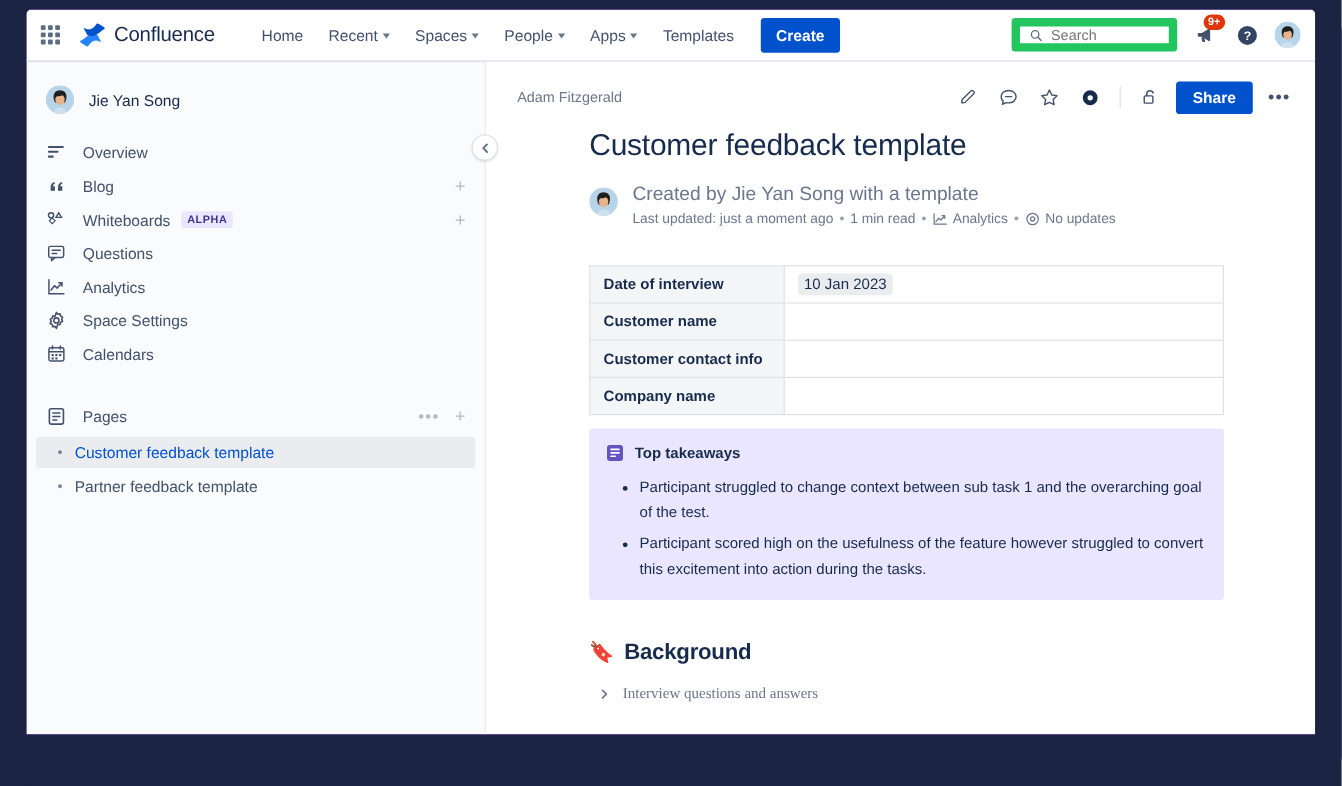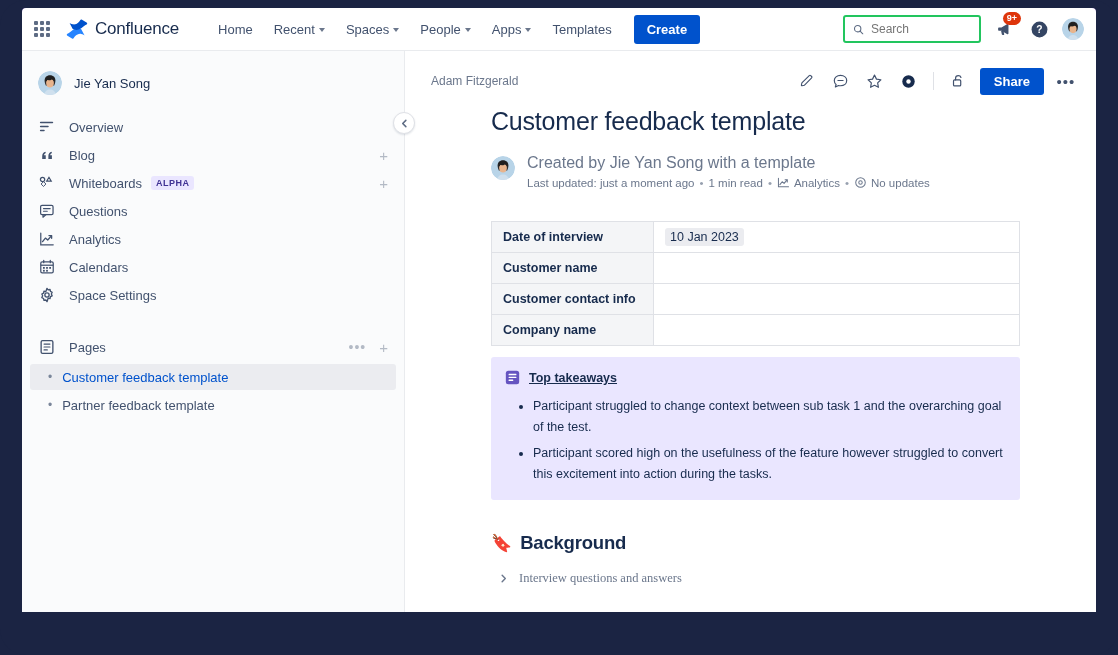--- a/index.html
+++ b/index.html
@@ -52,21 +52,21 @@
   }
   .caret { width: 0; height: 0; border-left: 3.5px solid transparent;
     border-right: 3.5px solid transparent; border-top: 4px solid #6b778c; display: inline-block; margin-top:1px;}
   .create-btn {
     background: #0052cc; color: #fff; font-size: 13px; font-weight: 600;
     padding: 7px 13px; border-radius: 3px; margin-left: 10px; cursor: pointer;
     border: none; font-family: inherit;
   }
   .nav-right { margin-left: auto; display: flex; align-items: center; gap: 11px; }
   .search-box {
-    width: 138px; height: 28px; border: 2px solid #22c55e; border-radius: 3px;
+    width: 138px; height: 28px; border: 7px solid #22c55e; border-radius: 3px;
     display: flex; align-items: center; padding: 0 8px; gap: 7px; background:#fff; cursor:text;
   }
   .search-input { border: none; outline: none; font-size: 12px; color: #7a869a;
     width: 100%; background: transparent; font-family: inherit; }
   .icon-btn { position: relative; width: 24px; height: 24px; display:flex;
     align-items:center; justify-content:center; cursor: pointer; }
   .badge {
     position: absolute; top: -5px; right: -5px; background: #de350b; color: #fff;
     font-size: 9px; font-weight: 700; border-radius: 8px; padding: 1px 4px; line-height: 11px;
     min-width: 17px; text-align: center;
@@ -151,21 +151,21 @@
   td.key { background: #f4f5f7; font-size: 12.5px; font-weight: 700; color: #172b4d; width: 162px; }
   td.val { font-size: 12.5px; color: #172b4d; }
   .date-chip { background: #ebecf0; border-radius: 3px; padding: 2px 5px; }
 
   
   .panel {
     width: 529px; background: #eae6ff; border-radius: 3px;
     padding: 13px 16px 15px 14px; margin-top: 11px;
   }
   .panel-head { display: flex; align-items: flex-start; gap: 9px; }
-  .panel-title { font-size: 12.5px; font-weight: 700; color: #172b4d; line-height: 17px; text-decoration: underline; }
+  .panel-title { font-size: 12.5px; font-weight: 700; color: #172b4d; line-height: 17px; }
   .panel ul { margin: 9px 0 0 28px; }
   .panel li { font-size: 12.5px; color: #172b4d; line-height: 21px; margin-bottom: 5px; }
   .panel li:last-child { margin-bottom: 0; }
 
   
   .h-sec { display: flex; align-items: center; gap: 8px; margin-top: 32px; }
   .h-sec .emj { font-size: 17px; line-height: 1; }
   .h-sec .txt { font-size: 18.5px; font-weight: 700; color: #172b4d; letter-spacing:-0.2px; }
   .expand-row { display: flex; align-items: center; gap: 11px; margin-top: 17px;
     margin-left: 8px; cursor: pointer; }
@@ -327,42 +327,42 @@
               <path d="M4 12l3.2-4 2.6 2.2L14 5.5" fill="none" stroke="#42526e" stroke-width="1.5" stroke-linecap="round" stroke-linejoin="round"></path>
               <path d="M11.2 5.2h3v3" fill="none" stroke="#42526e" stroke-width="1.5" stroke-linecap="round" stroke-linejoin="round"></path>
             </svg>
           </span>
           <span class="side-label">Analytics</span>
         </div>
 
         <div class="side-item">
           <span class="side-ico">
             <svg width="16" height="16" viewBox="0 0 18 18">
+              <path d="M9 1.5l1.3 1.7 2.1-.4.5 2.1 1.9 1-.9 2 .9 2-1.9 1-.5 2.1-2.1-.4L9 16.5l-1.3-1.9-2.1.4-.5-2.1-1.9-1 .9-2-.9-2 1.9-1 .5-2.1 2.1.4z" fill="none" stroke="#42526e" stroke-width="1.5" stroke-linejoin="round"></path>
+              <circle cx="9" cy="9" r="2.4" fill="#fafbfc" stroke="#42526e" stroke-width="1.5"></circle>
+            </svg>
+          </span>
+          <span class="side-label">Space Settings</span>
+        </div>
+
+        <div class="side-item">
+          <span class="side-ico">
+            <svg width="16" height="16" viewBox="0 0 18 18">
               <rect x="2" y="3.2" width="14" height="12.4" rx="1.6" fill="none" stroke="#42526e" stroke-width="1.4"></rect>
               <line x1="2" y1="7" x2="16" y2="7" stroke="#42526e" stroke-width="1.4"></line>
               <rect x="4.5" y="9" width="2" height="2" fill="#42526e"></rect>
               <rect x="8" y="9" width="2" height="2" fill="#42526e"></rect>
               <rect x="11.5" y="9" width="2" height="2" fill="#42526e"></rect>
               <rect x="4.5" y="12.2" width="2" height="2" fill="#42526e"></rect>
               <rect x="8" y="12.2" width="2" height="2" fill="#42526e"></rect>
               <line x1="5.3" y1="1.6" x2="5.3" y2="4.2" stroke="#42526e" stroke-width="1.4" stroke-linecap="round"></line>
               <line x1="12.7" y1="1.6" x2="12.7" y2="4.2" stroke="#42526e" stroke-width="1.4" stroke-linecap="round"></line>
             </svg>
           </span>
           <span class="side-label">Calendars</span>
-        </div>
-
-        <div class="side-item">
-          <span class="side-ico">
-            <svg width="16" height="16" viewBox="0 0 18 18">
-              <path d="M9 1.5l1.3 1.7 2.1-.4.5 2.1 1.9 1-.9 2 .9 2-1.9 1-.5 2.1-2.1-.4L9 16.5l-1.3-1.9-2.1.4-.5-2.1-1.9-1 .9-2-.9-2 1.9-1 .5-2.1 2.1.4z" fill="none" stroke="#42526e" stroke-width="1.5" stroke-linejoin="round"></path>
-              <circle cx="9" cy="9" r="2.4" fill="#fafbfc" stroke="#42526e" stroke-width="1.5"></circle>
-            </svg>
-          </span>
-          <span class="side-label">Space Settings</span>
         </div>
 
 
         <div class="side-gap"></div>
 
         <div class="pages-head">
           <span class="side-ico">
             <svg width="16" height="16" viewBox="0 0 18 18">
               <rect x="2.4" y="1.8" width="13.2" height="14.4" rx="1.6" fill="none" stroke="#42526e" stroke-width="1.5"></rect>
               <rect x="5" y="5" width="8" height="1.4" rx=".7" fill="#42526e"></rect>

